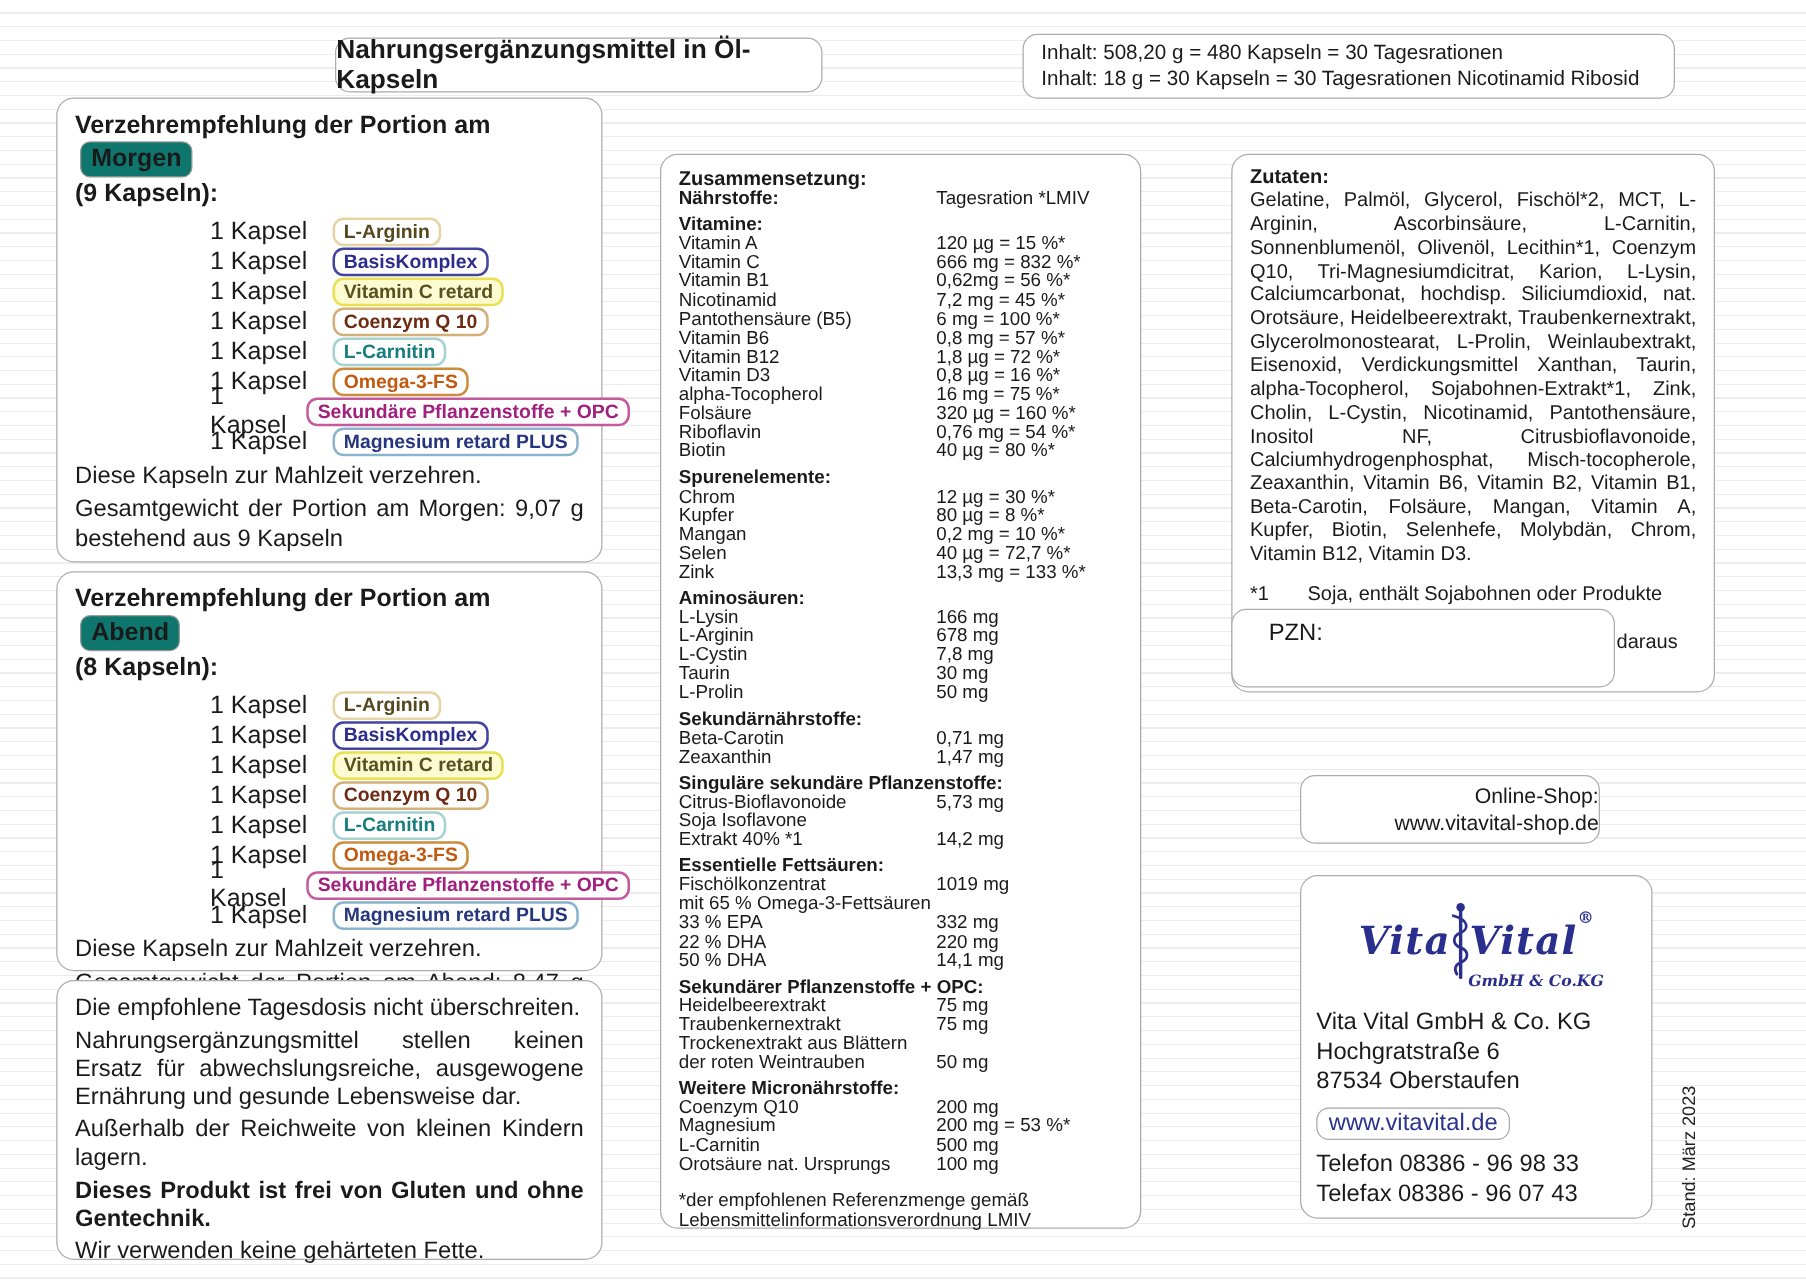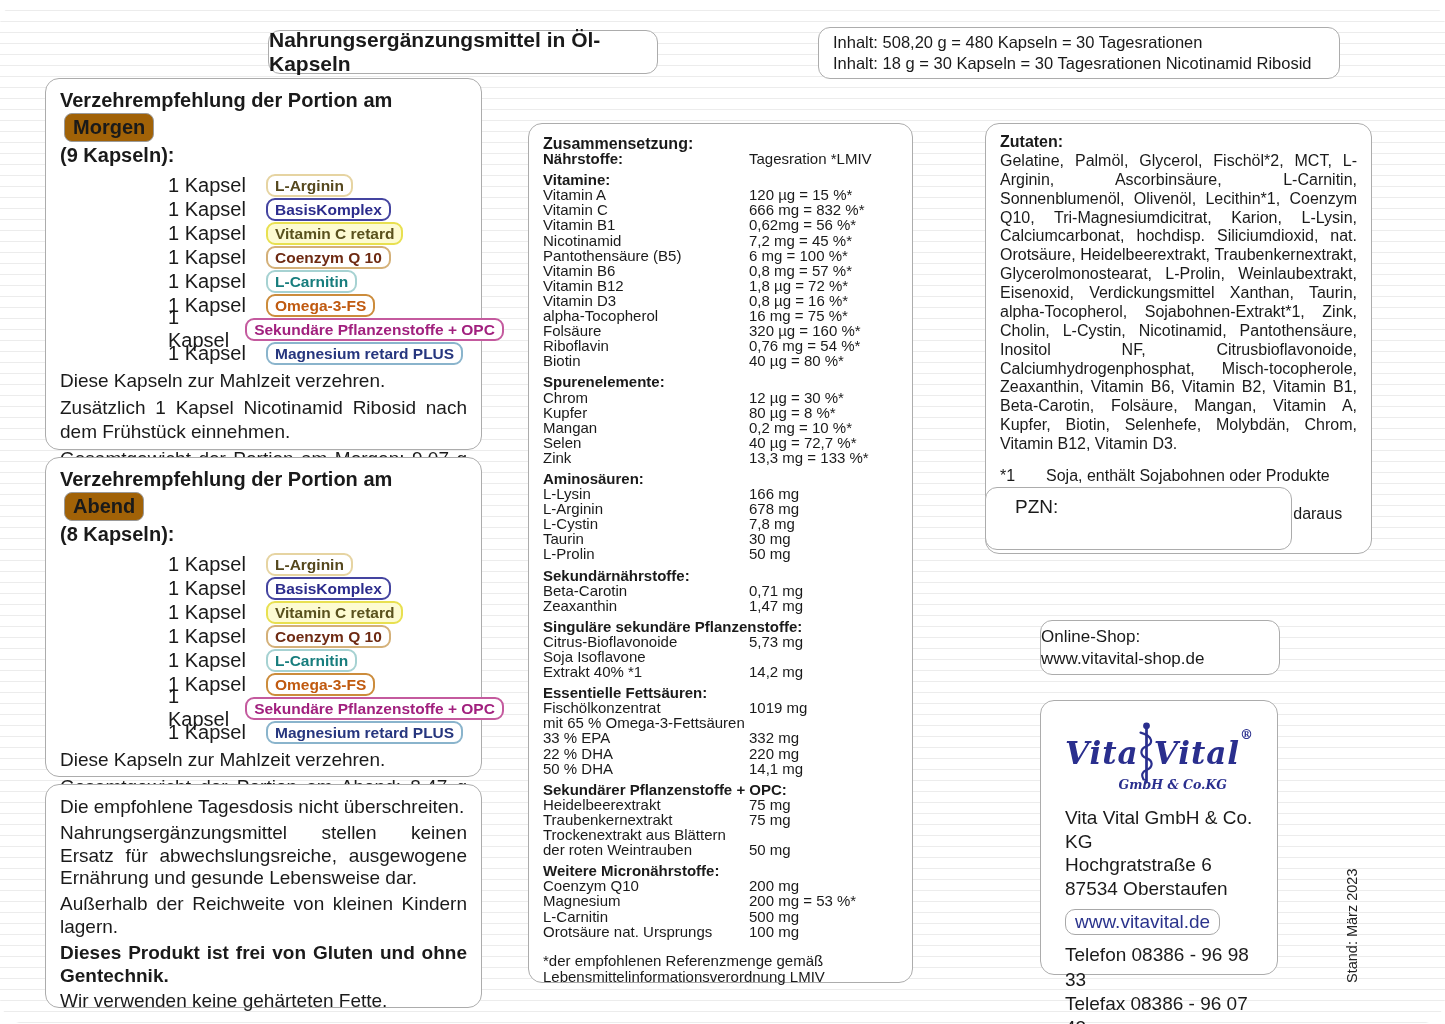--- a/index.html
+++ b/index.html
@@ -7,21 +7,20 @@
   body{
     font-family:"Liberation Sans", sans-serif;
     color:#1a1a1a;
     overflow:hidden;
   }
   .page{
     position:relative; width:1445px; height:1024px;
     background-color:#fff;
     background-image:repeating-linear-gradient(to bottom,
       #ffffff 0px, #ffffff 10px, #ececec 10px, #ececec 11px);
-    border-radius:26px;
   }
   .box{
     position:absolute; background:#fff;
     border:1.5px solid #acacac; border-radius:14px;
   }
   
   .title-box{
     left:268px; top:30px; width:390px; height:44px;
     display:flex; align-items:center; justify-content:center;
     font-size:21px; font-weight:700; border-radius:12px;
@@ -32,21 +31,21 @@
     display:flex; flex-direction:column; justify-content:center;
     border-radius:12px;
   }
   
   .dose-box{ left:45px; width:437px; padding:8px 14px 4px 14px; }
   .morgen-box{ top:78px;  height:372px; }
   .abend-box { top:457px; height:320px; }
   .vz-head{ font-size:20px; font-weight:700; line-height:1.32; }
   .day-badge{
     display:inline-block; border:1.5px solid #9a9a9a; border-radius:8px;
-    padding:0 8px; margin-left:4px; background:#a16207;
+    padding:0 8px; margin-left:4px; background:#0f766e;
   }
   .cap-list{ margin:5px 0 4px 60px; display:flex; flex-direction:column; }
   .cap-row{ display:flex; align-items:center; height:24px; gap:16px;margin-left:48px; }
   .cap-qty{ font-size:20px; width:82px; }
   .cap-badge{
     display:inline-block; font-size:15.5px; font-weight:700;
     border:2px solid; border-radius:9px; padding:0 7px; line-height:19px;
     background:#fff; white-space:nowrap;
   }
   .note{ font-size:19px; line-height:1.22; margin:4px 0; text-align:justify; }
@@ -67,23 +66,23 @@
   .zutaten-box{ left:985px; top:123px; width:387px; height:431px; padding:9px 14px;
                 font-size:16px; line-height:1.18; }
   .z-title{ font-weight:700; }
   .z-body{ text-align:justify; }
   .z-foots{ margin-top:13px; }
   .z-foot{ display:flex; }
   .z-foot .m{ width:46px; flex:none; }
   .pzn-box{ left:985px; top:487px; width:307px; height:63px; padding:8px 29px;
             font-size:19px; border-radius:12px; }
   .shop-box{ left:1040px; top:620px; width:240px; height:55px;
-             display:flex; flex-direction:column; align-items:flex-start; justify-content:center;
+             display:flex; flex-direction:column; align-items:flex-end; justify-content:center;
              font-size:17px; line-height:1.25; text-align:center; border-radius:12px; }
-  .company-box{ left:1040px; top:700px; width:238px; height:275px; padding:12px 24px; }
+  .company-box{ left:1040px; top:700px; width:282px; height:275px; padding:12px 12px; }
   .logo{ display:flex; align-items:center; justify-content:center; height:80px;
          color:#2a2f8e; font-family:"DejaVu Serif", serif; font-style:italic; font-weight:700; }
   .lg-word{ font-size:31px; letter-spacing:1px; }
   .staff-svg{ width:17px; height:74px; margin:0 -1px; flex:none; }
   .lg-reg{ font-size:13px; align-self:flex-start; margin-top:14px; }
   .lg-sub{ text-align:right; padding-right:26px; margin-top:-16px;
            color:#2a2f8e; font-family:"DejaVu Serif", serif; font-style:italic; font-weight:700;
            font-size:12.5px; }
   .addr{ margin-top:14px; font-size:19px; line-height:1.24; }
   .web-badge{
@@ -152,21 +151,20 @@
     <span class="cap-qty">1 Kapsel</span>
     <span class="cap-badge" style="color: rgb(161, 32, 126); border-color: rgb(196, 90, 158); background-color: rgb(255, 255, 255);">Sekundäre Pflanzenstoffe + OPC</span>
   </div>
 
   <div class="cap-row">
     <span class="cap-qty">1 Kapsel</span>
     <span class="cap-badge" style="color: rgb(38, 54, 126); border-color: rgb(138, 180, 204); background-color: rgb(255, 255, 255);">Magnesium retard PLUS</span>
   </div>
 </div>
     <p class="note">Diese Kapseln zur Mahlzeit verzehren.</p>
-    <p class="note">Zusätzlich 1 Kapsel Nicotinamid Ribosid nach dem Frühstück einnehmen.</p>
     <p class="note">Gesamtgewicht der Portion am Morgen: 9,07 g bestehend aus 9 Kapseln</p>
   </div>
 
   <div class="box dose-box abend-box">
     <div class="vz-head">
       <span>Verzehrempfehlung der Portion am</span>
       <span class="day-badge">Abend</span>
       <div>(8 Kapseln):</div>
     </div>
     <div class="cap-list">

